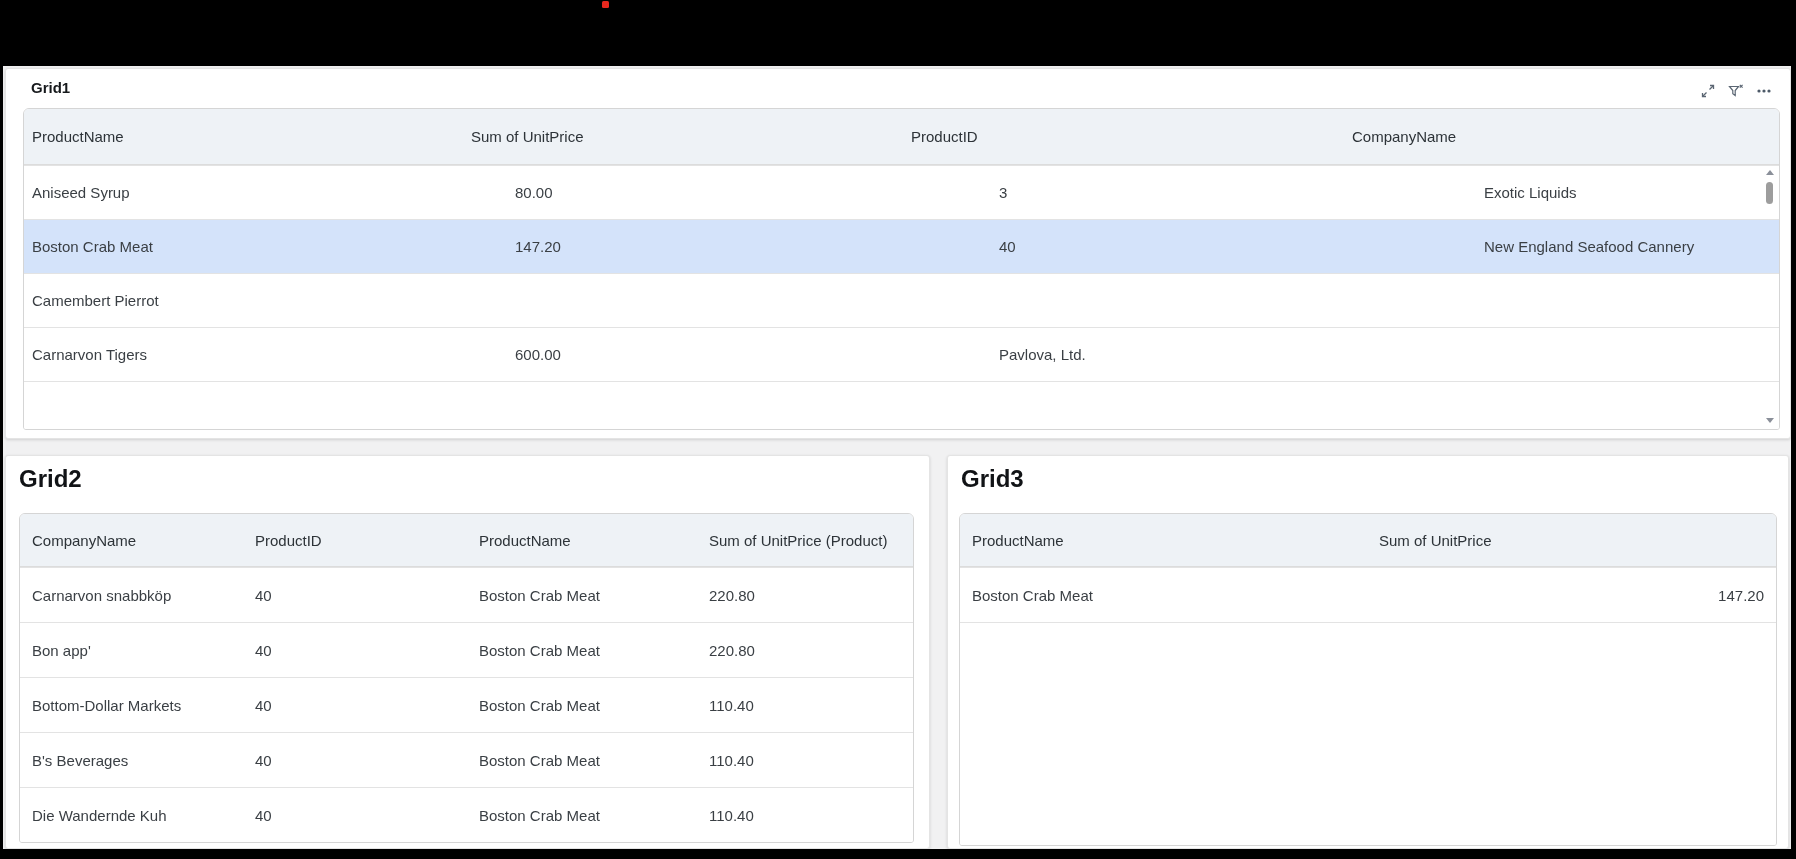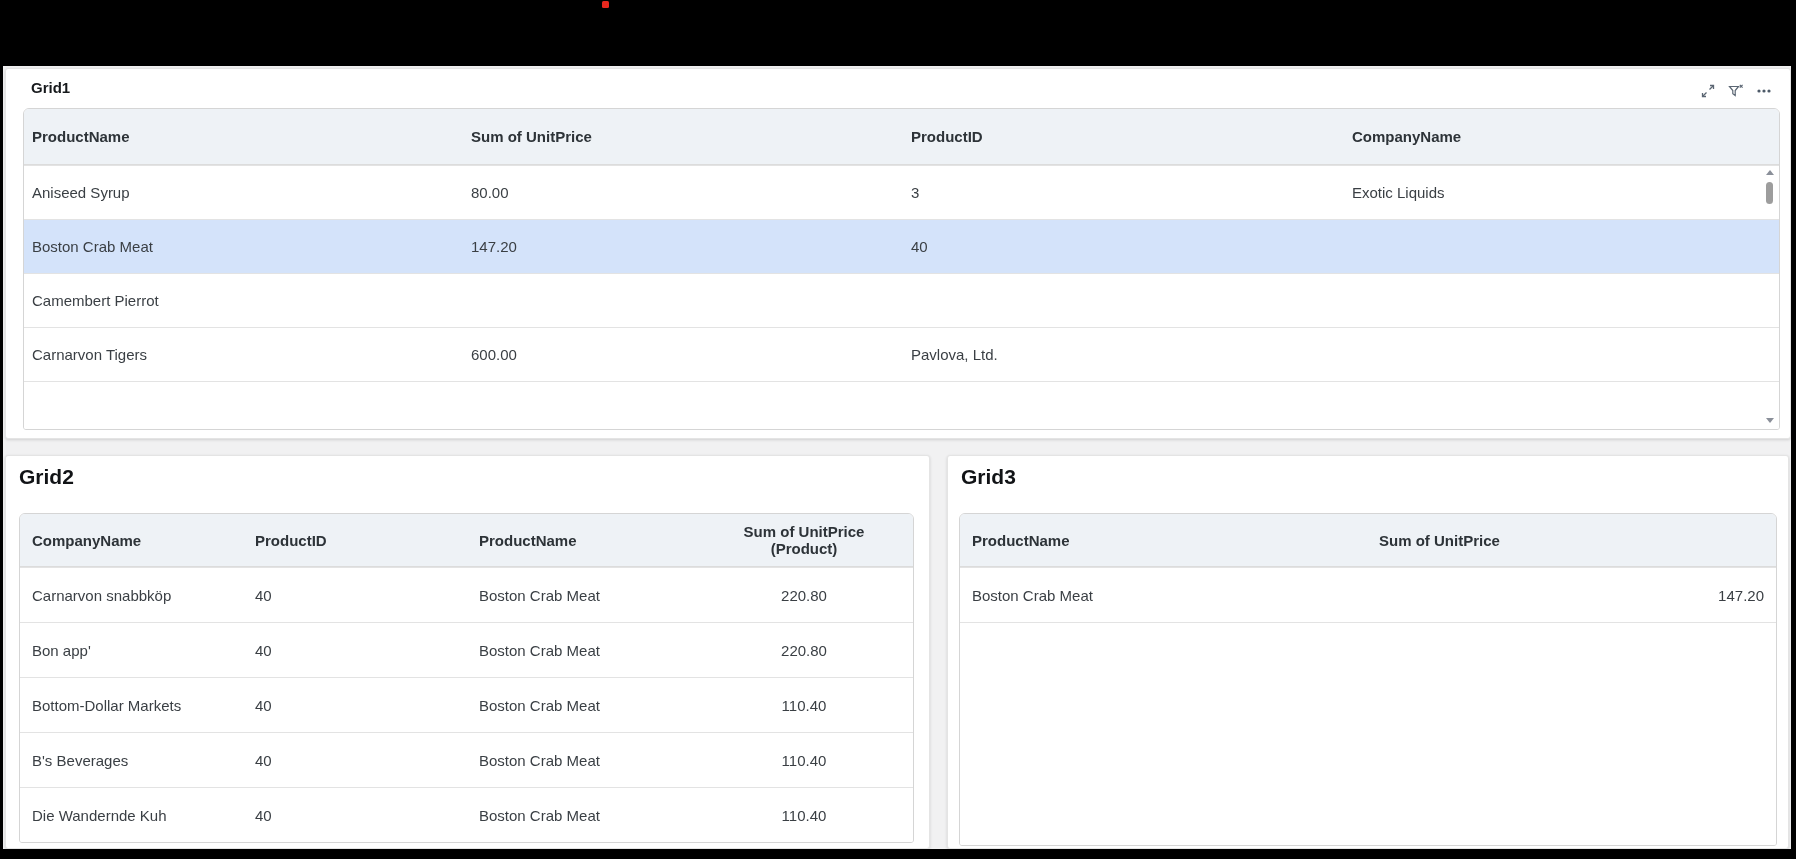--- a/index.html
+++ b/index.html
@@ -26,55 +26,55 @@
   #panel-grid1 { left:2px; top:2px; width:1786px; height:371px; }
   #panel-grid2 { left:2px; top:389px; width:925px; height:394px; }
   #panel-grid3 { left:944px; top:389px; width:842px; height:394px; }
 
   .panel-title-sm {
     position:absolute; left:25px; top:10px;
     font-size:15px; font-weight:700; color:#16191c;
   }
   .panel-title-lg {
     position:absolute; left:13px; top:9px;
-    font-size:21px; font-weight:700; color:#111316;
+    font-size:24px; font-weight:700; color:#111316;
   }
   .toolbar {
     position:absolute; right:18px; top:14px;
     display:flex; align-items:center; gap:12px;
   }
   .tool-btn { width:16px; height:16px; cursor:pointer; display:block; }
 
   .grid-table {
     position:absolute; background:#ffffff;
     border:1px solid #d5d5d5; border-radius:6px 6px 3px 3px;
     overflow:hidden;
   }
   #g1-table { left:17px; top:39px; width:1757px; height:322px; }
   #g2-table { left:13px; top:57px; width:895px; height:330px; }
   #g3-table { left:11px; top:57px; width:818px; height:333px; }
 
   .thead { display:grid; align-items:center; background:#eef2f6;
-    border-bottom:1px solid #dcdcdc; font-weight:700; font-size:15px; color:#2d3338; }
+    border-bottom:1px solid #dcdcdc; font-weight:400; font-size:15px; color:#2d3338; }
   .trow { display:grid; align-items:center; font-size:15px; color:#3a3f44; background:#fff; }
   .trow + .trow, .trow.first-after-head { border-top:0; }
   .trow:not(:first-of-type) { border-top:1px solid #e3e3e3; }
   .trow.selected { background:#d4e3fa; }
 
   
   .g1-cols { grid-template-columns:439px 440px 441px 1fr; }
   .g1-cols > div { padding-left:8px; }
   #g1-table .thead { height:56px; }
-  #g1-table .trow { height:54px; }
+  #g1-table .trow { height:54px;gap:44px; }
   #g1-table .trow.partial { height:50px; }
 
   
   .g2-cols { grid-template-columns:223px 224px 230px 1fr; }
   .g2-cols > div { padding-left:12px; }
-  .g2-cols > div.num { text-align:center; padding-right:14px; }
+  .g2-cols > div.num { text-align:left; padding-right:14px; }
   #g2-table .thead { height:53px; }
   #g2-table .trow { height:55px; }
 
   
   .g3-cols { grid-template-columns:407px 1fr; }
   .g3-cols > div { padding-left:12px; }
   .g3-cols > div.num { text-align:right; padding-right:12px; }
   #g3-table .thead { height:53px; }
   #g3-table .trow { height:55px; }
   #g3-table .filler { height:224px; border-top:1px solid #e3e3e3; background:#fff; }
@@ -144,20 +144,21 @@
       <div class="trow g1-cols">
         <div>Aniseed Syrup</div>
         <div>80.00</div>
         <div>3</div>
         <div>Exotic Liquids</div>
       </div>
       <div class="trow g1-cols selected">
         <div>Boston Crab Meat</div>
         <div>147.20</div>
         <div>40</div>
+        <div>New England Seafood Cannery</div>
       </div>
       <div class="trow g1-cols">
         <div>Camembert Pierrot</div>
       </div>
       <div class="trow g1-cols">
         <div>Carnarvon Tigers</div>
         <div>600.00</div>
         <div>Pavlova, Ltd.</div>
       </div>
       <div class="trow g1-cols partial">

